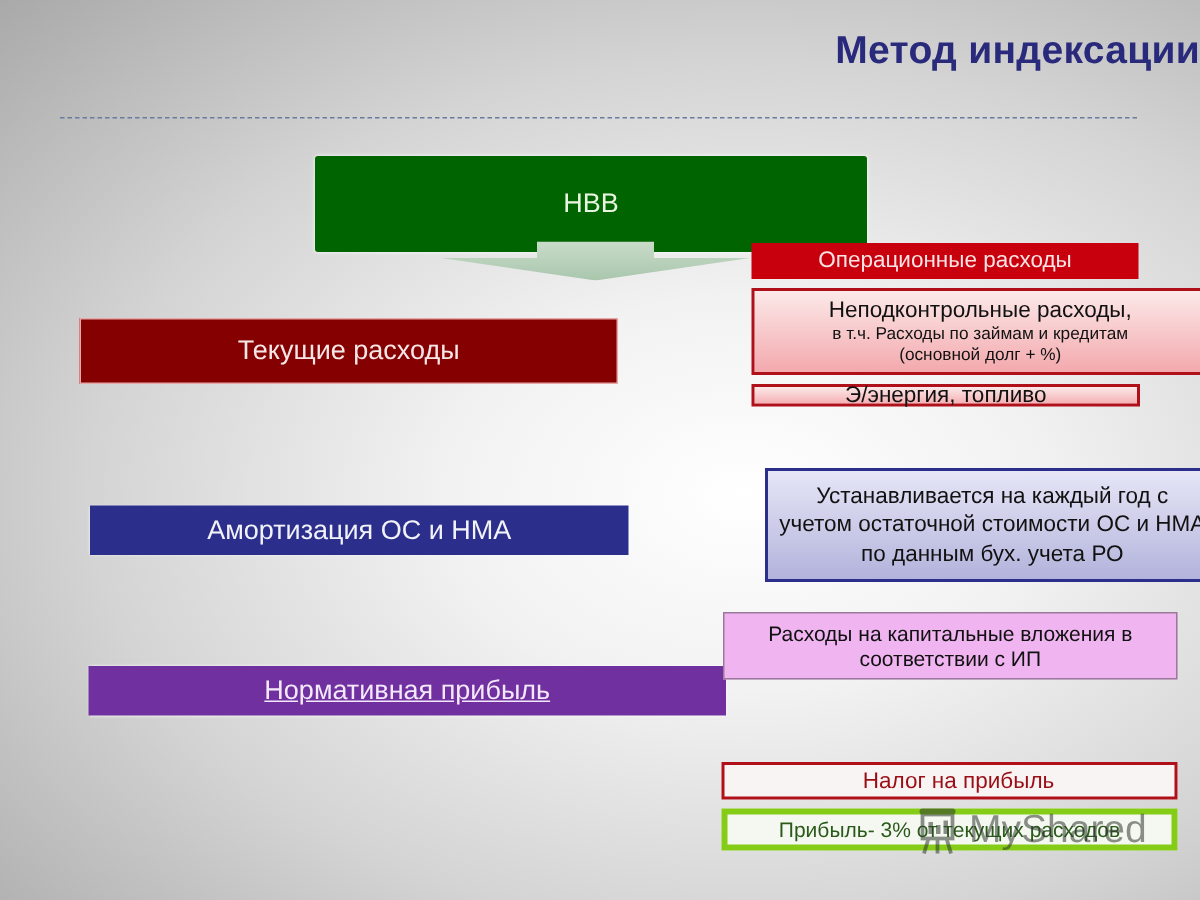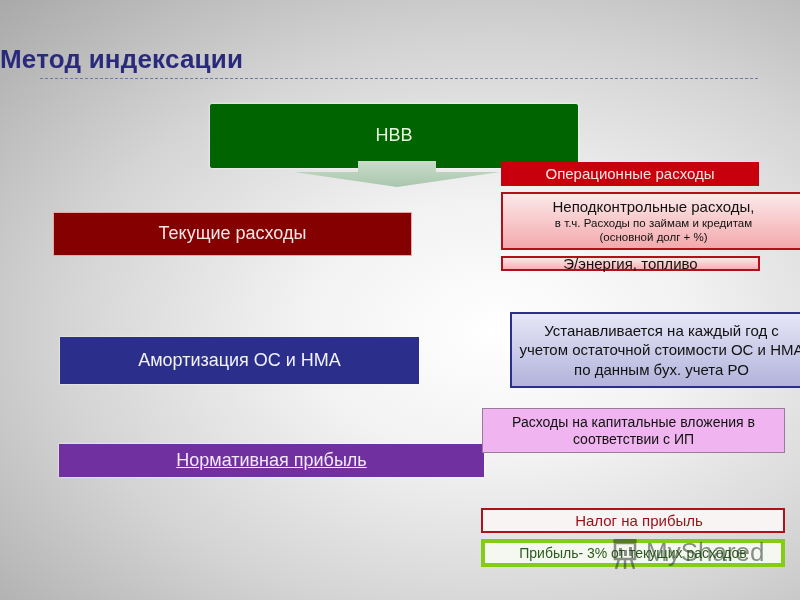--- a/index.html
+++ b/index.html
@@ -4,22 +4,22 @@
 <style>
   * { margin: 0; padding: 0; box-sizing: border-box; }
   html, body { width: 800px; height: 600px; overflow: hidden; }
   body {
     position: relative;
     font-family: "Liberation Sans", sans-serif;
     background: radial-gradient(ellipse at 62% 55%, #ffffff 0%, #f2f2f2 28%, #d4d4d4 62%, #a9a9a9 100%);
   }
   .slide { position: absolute; inset: 0; }
   .title {
-    position: absolute; left: 0; width: 800px; top: 44px;
-    text-align: left; font-size: 26px; font-weight: bold; color: #2a2a7c;
+    position: absolute; left: 0; width: 800px; top: 18px;
+    text-align: right; font-size: 26px; font-weight: bold; color: #2a2a7c;
     letter-spacing: 0.2px;
   }
   .divider {
     position: absolute; left: 40px; width: 718px; top: 78px; height: 0;
     border-top: 1px dashed #6a7aa0;
   }
   .box {
     position: absolute; display: flex; align-items: center; justify-content: center;
     text-align: center; line-height: 1.2;
   }
@@ -31,21 +31,21 @@
   }
   .arrow {
     position: absolute; left: 294px; top: 161px; width: 206px; height: 26px;
   }
   .cur {
     left: 53px; top: 212px; width: 359px; height: 44px;
     background: #850000; color: #f7e6e6; font-size: 18px;
     border: 1px solid #e7a7a7;
   }
   .amort {
-    left: 60px; top: 337px; width: 359px; height: 47px;
+    left: 60px; top: 337px; width: 359px; height: 33px;
     background: #2b2f8b; color: #f2f2fa; font-size: 18px;
     box-shadow: 0 0 2px rgba(255,255,255,0.9);
   }
   .norm {
     left: 59px; top: 444px; width: 425px; height: 33px;
     background: #7030a0; color: #f3e9fa; font-size: 18px;
     box-shadow: 0 0 2px rgba(255,255,255,0.9);
     text-decoration: underline;
   }
   .op {

